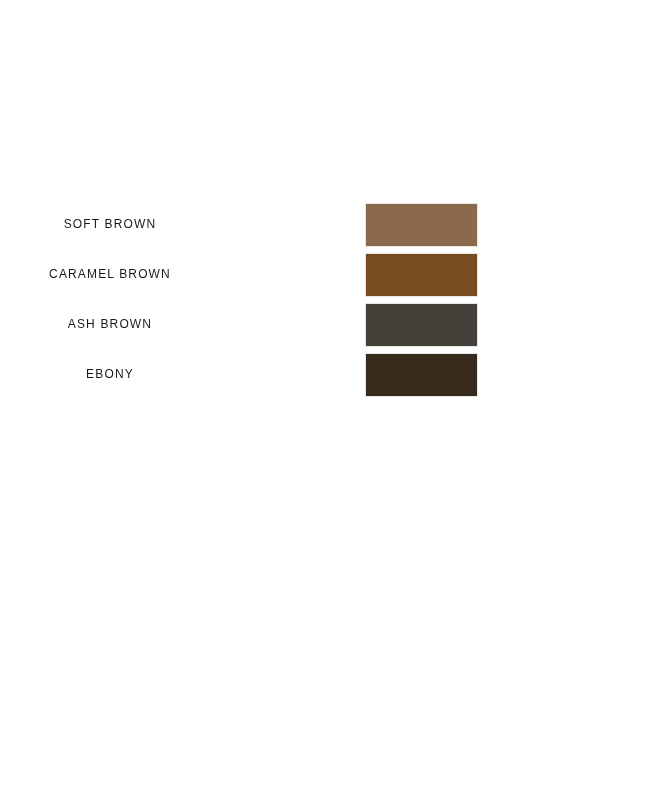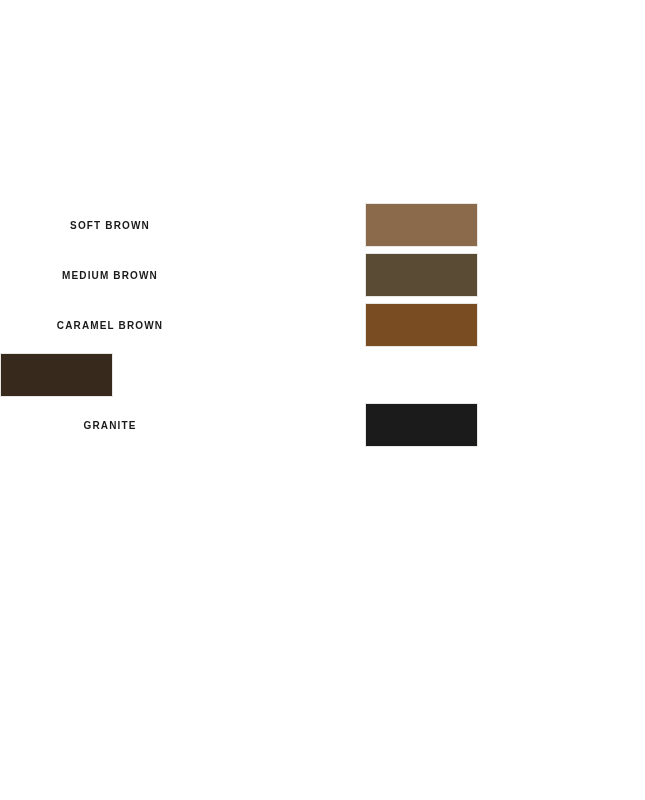--- a/index.html
+++ b/index.html
@@ -45,22 +45,22 @@
     width: 365px;
     display: flex;
     align-items: center;
     justify-content: center;
     box-sizing: border-box;
     padding-right: 145px;
   }
 
   .shade-label {
     font-family: "Liberation Sans", sans-serif;
-    font-size: 10px;
-    font-weight: 700;
+    font-size: 12px;
+    font-weight: 400;
     letter-spacing: 1.15px;
     color: #1a1a1a;
     text-transform: uppercase;
     white-space: nowrap;
     line-height: 1.1;
   }
 
   .shade-swatch {
     width: 113px;
     height: 44px;
@@ -75,42 +75,39 @@
 <div class="chart-canvas">
   <div class="shade-list">
 
     <div class="shade-row">
       <div class="shade-label-cell">
         <span class="shade-label">SOFT BROWN</span>
       </div>
       <div class="shade-swatch" style="background-color: rgb(138, 106, 74);"></div>
     </div>
 
-    <div class="shade-row">
-      <div class="shade-label-cell">
-        <span class="shade-label">MEDIUM BROWN</span>
-      </div>
-      <div class="shade-swatch" style="background-color: rgb(90, 76, 52);"></div>
-    </div>
 
     <div class="shade-row">
       <div class="shade-label-cell">
         <span class="shade-label">CARAMEL BROWN</span>
       </div>
       <div class="shade-swatch" style="background-color: rgb(122, 76, 33);"></div>
     </div>
 
 
 
-
     <div class="shade-row">
-      <div class="shade-swatch" style="background-color: rgb(55, 42, 28);"></div>
+      <div class="shade-label-cell">
+        <span class="shade-label">ASH BROWN</span>
+      </div>
+      <div class="shade-swatch" style="background-color: rgb(68, 64, 58);"></div>
     </div>
 
     <div class="shade-row">
       <div class="shade-label-cell">
-        <span class="shade-label">GRANITE</span>
+        <span class="shade-label">EBONY</span>
       </div>
-      <div class="shade-swatch" style="background-color: rgb(27, 27, 27);"></div>
+      <div class="shade-swatch" style="background-color: rgb(55, 42, 28);"></div>
     </div>
+
 
   </div>
 </div>
 
 </body></html>

